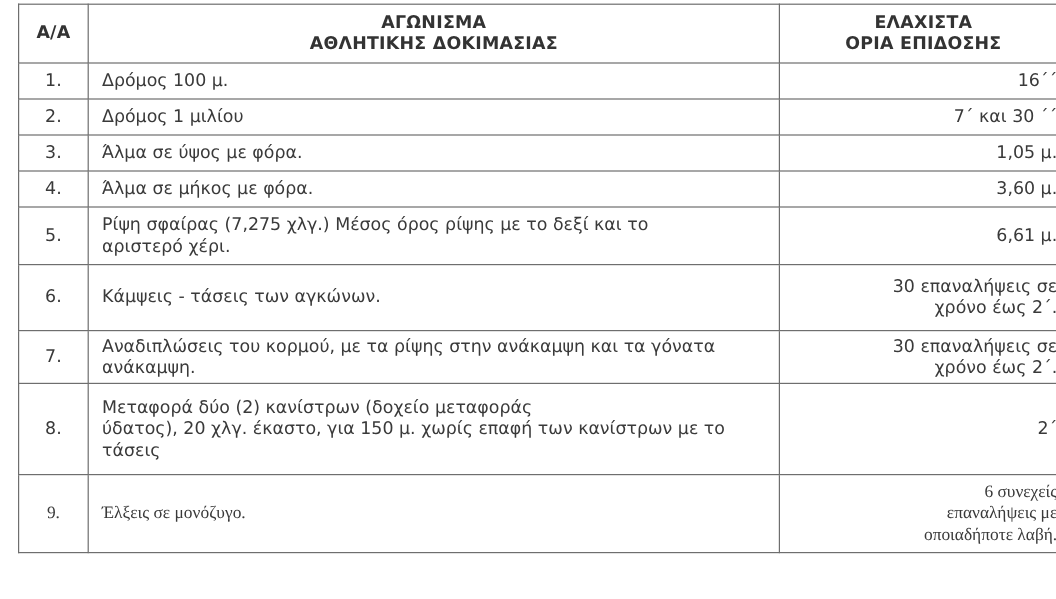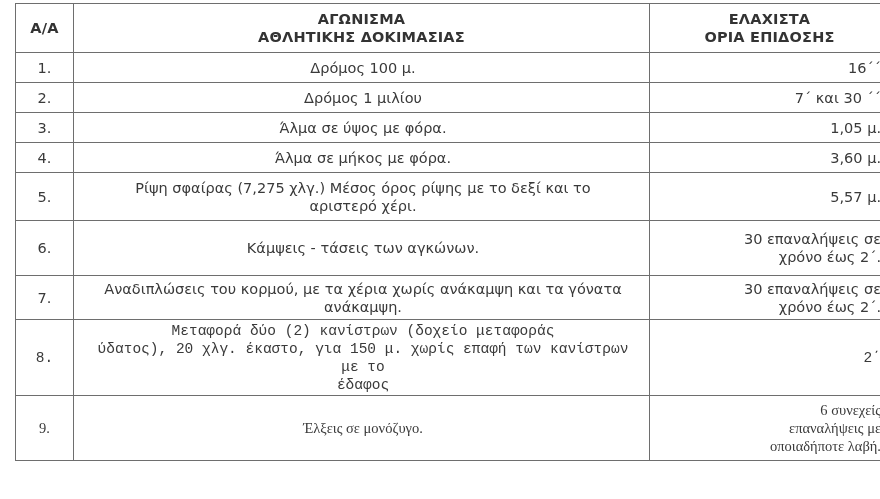--- a/index.html
+++ b/index.html
@@ -41,34 +41,34 @@
       text-align: center;
       font-size: 14.5px;
       letter-spacing: 0.2px;
     }
     th.h-num { height: 48px; }
     td.num {
       text-align: center;
       padding: 0 2px;
     }
     td.event {
-      text-align: center;
+      text-align: left;
       padding-left: 11px;
     }
     td.limit {
       text-align: right;
     }
     tr.r1 td { height: 29px; }
     tr.r2 td { height: 29px; }
     tr.r3 td { height: 29px; }
     tr.r4 td { height: 29px; }
     tr.r5 td { height: 47px; }
     tr.r6 td { height: 54px; }
     tr.r7 td { height: 43px; }
-    tr.r8 td { height: 75px; font-family: Liberation Mono, monospace; }
+    tr.r8 td { height: 75px; }
     tr.r9 td { height: 64px; font-family: Liberation Serif, serif; }
     tr.r10 td { height: 24px; }
     .line { display: block; }
   </style>
 </head>
 <body>
 
 <div class="table-wrap">
   <table>
     <colgroup>
@@ -126,50 +126,50 @@
           <span class="line">3,60 μ.</span>
         </td>
       </tr>
       <tr class="r5">
         <td class="num">5.</td>
         <td class="event">
           <span class="line">Ρίψη σφαίρας (7,275 χλγ.) Μέσος όρος ρίψης με το δεξί και το</span>
           <span class="line">αριστερό χέρι.</span>
         </td>
         <td class="limit">
-          <span class="line">5,57 μ.</span>
+          <span class="line">6,61 μ.</span>
         </td>
       </tr>
       <tr class="r6">
         <td class="num">6.</td>
         <td class="event">
           <span class="line">Κάμψεις - τάσεις των  αγκώνων.</span>
         </td>
         <td class="limit">
           <span class="line">30 επαναλήψεις σε</span>
           <span class="line">χρόνο έως 2΄.</span>
         </td>
       </tr>
       <tr class="r7">
         <td class="num">7.</td>
         <td class="event">
-          <span class="line">Αναδιπλώσεις του κορμού, με τα χέρια χωρίς ανάκαμψη και τα γόνατα</span>
+          <span class="line">Αναδιπλώσεις του κορμού, με τα ρίψης στην ανάκαμψη και τα γόνατα</span>
           <span class="line">ανάκαμψη.</span>
         </td>
         <td class="limit">
           <span class="line">30 επαναλήψεις σε</span>
           <span class="line">χρόνο έως 2΄.</span>
         </td>
       </tr>
       <tr class="r8">
         <td class="num">8.</td>
         <td class="event">
           <span class="line">Μεταφορά δύο (2) κανίστρων (δοχείο μεταφοράς</span>
           <span class="line">ύδατος), 20 χλγ. έκαστο, για 150 μ. χωρίς επαφή των κανίστρων με το</span>
-          <span class="line">έδαφος</span>
+          <span class="line">τάσεις</span>
         </td>
         <td class="limit">
           <span class="line">2΄</span>
         </td>
       </tr>
       <tr class="r9">
         <td class="num">9.</td>
         <td class="event">
           <span class="line">Έλξεις σε  μονόζυγο.</span>
         </td>

